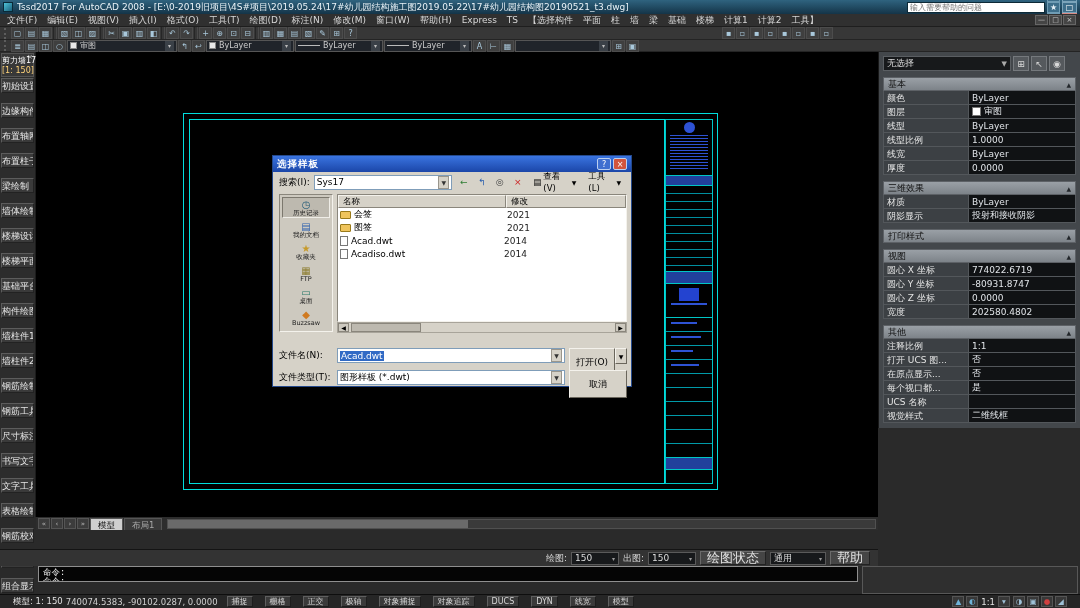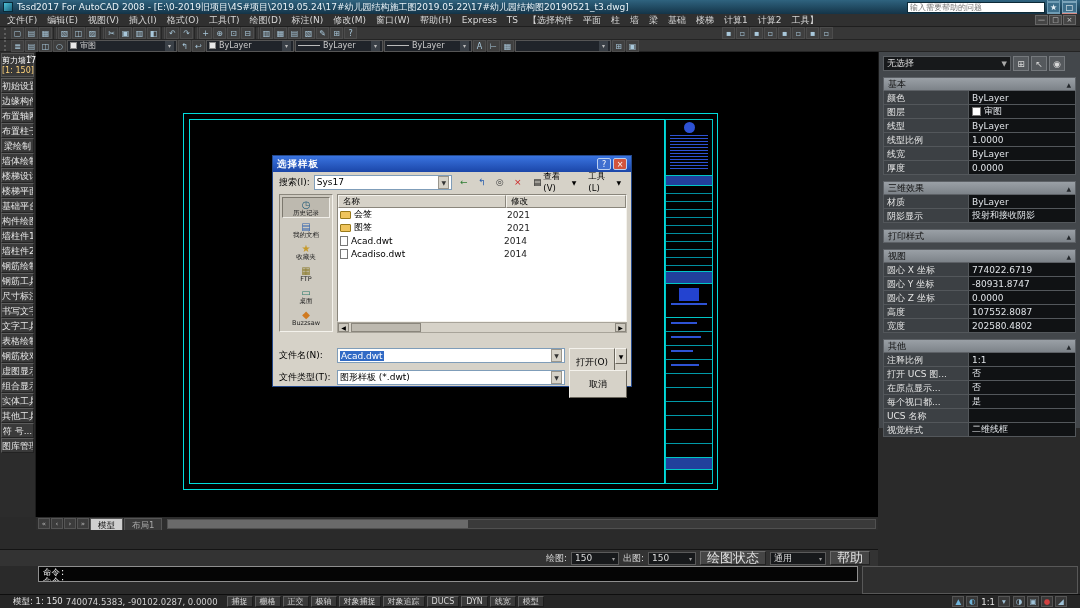--- a/index.html
+++ b/index.html
@@ -41,22 +41,22 @@
 .tbcombo .sw{width:7px;height:7px;background:#e8e8e8;border:1px solid #888}
 .tbcombo .ln{width:22px;height:1px;background:#bbb}
 .tbcombo .arr{margin-left:auto;width:9px;height:10px;background:#3a4047;color:#bbb;font-size:6px;
   display:flex;align-items:center;justify-content:center}
 
 #leftbar{left:0;top:52px;width:36px;height:465px;background:#2c2c2c;border-right:1px solid #1c1c1c;padding:1px}
 #lp-head{position:relative;background:#383838;border:1px solid #555;text-align:center;padding:1px 0;margin-bottom:1px}
 #lp-head .l1{font-size:8px;color:#fff;white-space:nowrap}
 #lp-head .l2{font-size:8px;color:#ffd37a;white-space:nowrap}
 #lp-close{position:absolute;top:-1px;right:-1px;width:8px;height:8px;font-size:7px;line-height:8px;color:#bbb}
-.lpitem{height:15px;line-height:14px;font-size:9px;color:#e6e6e6;text-align:center;background:#3a3a3a;
-  border:1px solid;border-color:#5c5c5c #222 #222 #5c5c5c;margin-bottom:0;white-space:nowrap;overflow:hidden}
+.lpitem{height:15px;line-height:14px;font-size:9px;color:#e6e6e6;background:#3a3a3a;
+  border:1px solid;border-color:#5c5c5c #222 #222 #5c5c5c;margin-bottom:10px;white-space:nowrap;overflow:hidden}
 
 #canvas{left:36px;top:52px;width:842px;height:465px;background:#000;overflow:hidden}
 .f-outer{left:147px;top:61px;width:535px;height:377px;border:1px solid #00dcdc}
 .f-inner{left:153px;top:67px;width:476px;height:365px;border:1px solid #00dcdc}
 #tblock{left:629px;top:67px;width:48px;height:365px;border:1px solid #00c6c6;display:flex;flex-direction:column;background:#000}
 .tbc{border-bottom:1px solid #00c6c6;position:relative;overflow:hidden}
 .txl{margin:2px 4px;height:calc(100% - 4px);
   background:repeating-linear-gradient(#2e52d4 0 1px,transparent 1px 3px)}
 .emblem{width:11px;height:11px;border-radius:50%;background:#2e52d4;margin:2px auto 1px}
 .bluefill{background:#21409c}
@@ -454,24 +454,20 @@
           </div>
           <div class="prow" data-name="property-row">
             <span class="plabel" data-name="property-label">圆心 Y 坐标</span>
             <span class="pval" data-name="property-value">-80931.8747</span>
           </div>
           <div class="prow" data-name="property-row">
             <span class="plabel" data-name="property-label">圆心 Z 坐标</span>
             <span class="pval" data-name="property-value">0.0000</span>
           </div>
           <div class="prow" data-name="property-row">
-            <span class="plabel" data-name="property-label">高度</span>
-            <span class="pval" data-name="property-value">107552.8087</span>
-          </div>
-          <div class="prow" data-name="property-row">
             <span class="plabel" data-name="property-label">宽度</span>
             <span class="pval" data-name="property-value">202580.4802</span>
           </div>
         </div>
     </div>
 
     <div class="psec" data-name="section-misc">
       <div class="psec-h" data-name="section-header">
           <span data-name="section-title">其他</span>
           <span class="col" data-name="collapse-icon">▲</span>
@@ -545,21 +541,21 @@
         <div class="cmdline" data-name="command-line-text">命令:</div>
         <div class="cmdline" data-name="command-line-text">命令:</div>
         <div class="cmdline" data-name="command-line-text">命令: _new</div>
       </div>
   </div>
   <div id="rightbox" class="abs" data-name="docked-panel-empty"></div>
 
   <div id="statusbar" class="abs" data-name="status-bar">
     <span id="sb-scale" data-name="model-scale-readout">模型: 1: 150</span>
     <span id="sb-coords" data-name="coordinates-readout">740074.5383, -90102.0287, 0.0000</span>
-    <span style="display:flex;gap:2px">
+    <span style="display:flex;gap:12px">
         <span class="tgl" data-name="status-toggle-button">捕捉</span>
         <span class="tgl" data-name="status-toggle-button">栅格</span>
         <span class="tgl" data-name="status-toggle-button">正交</span>
         <span class="tgl" data-name="status-toggle-button">极轴</span>
         <span class="tgl" data-name="status-toggle-button">对象捕捉</span>
         <span class="tgl" data-name="status-toggle-button">对象追踪</span>
         <span class="tgl" data-name="status-toggle-button">DUCS</span>
         <span class="tgl" data-name="status-toggle-button">DYN</span>
         <span class="tgl" data-name="status-toggle-button">线宽</span>
         <span class="tgl" data-name="status-toggle-button">模型</span>

